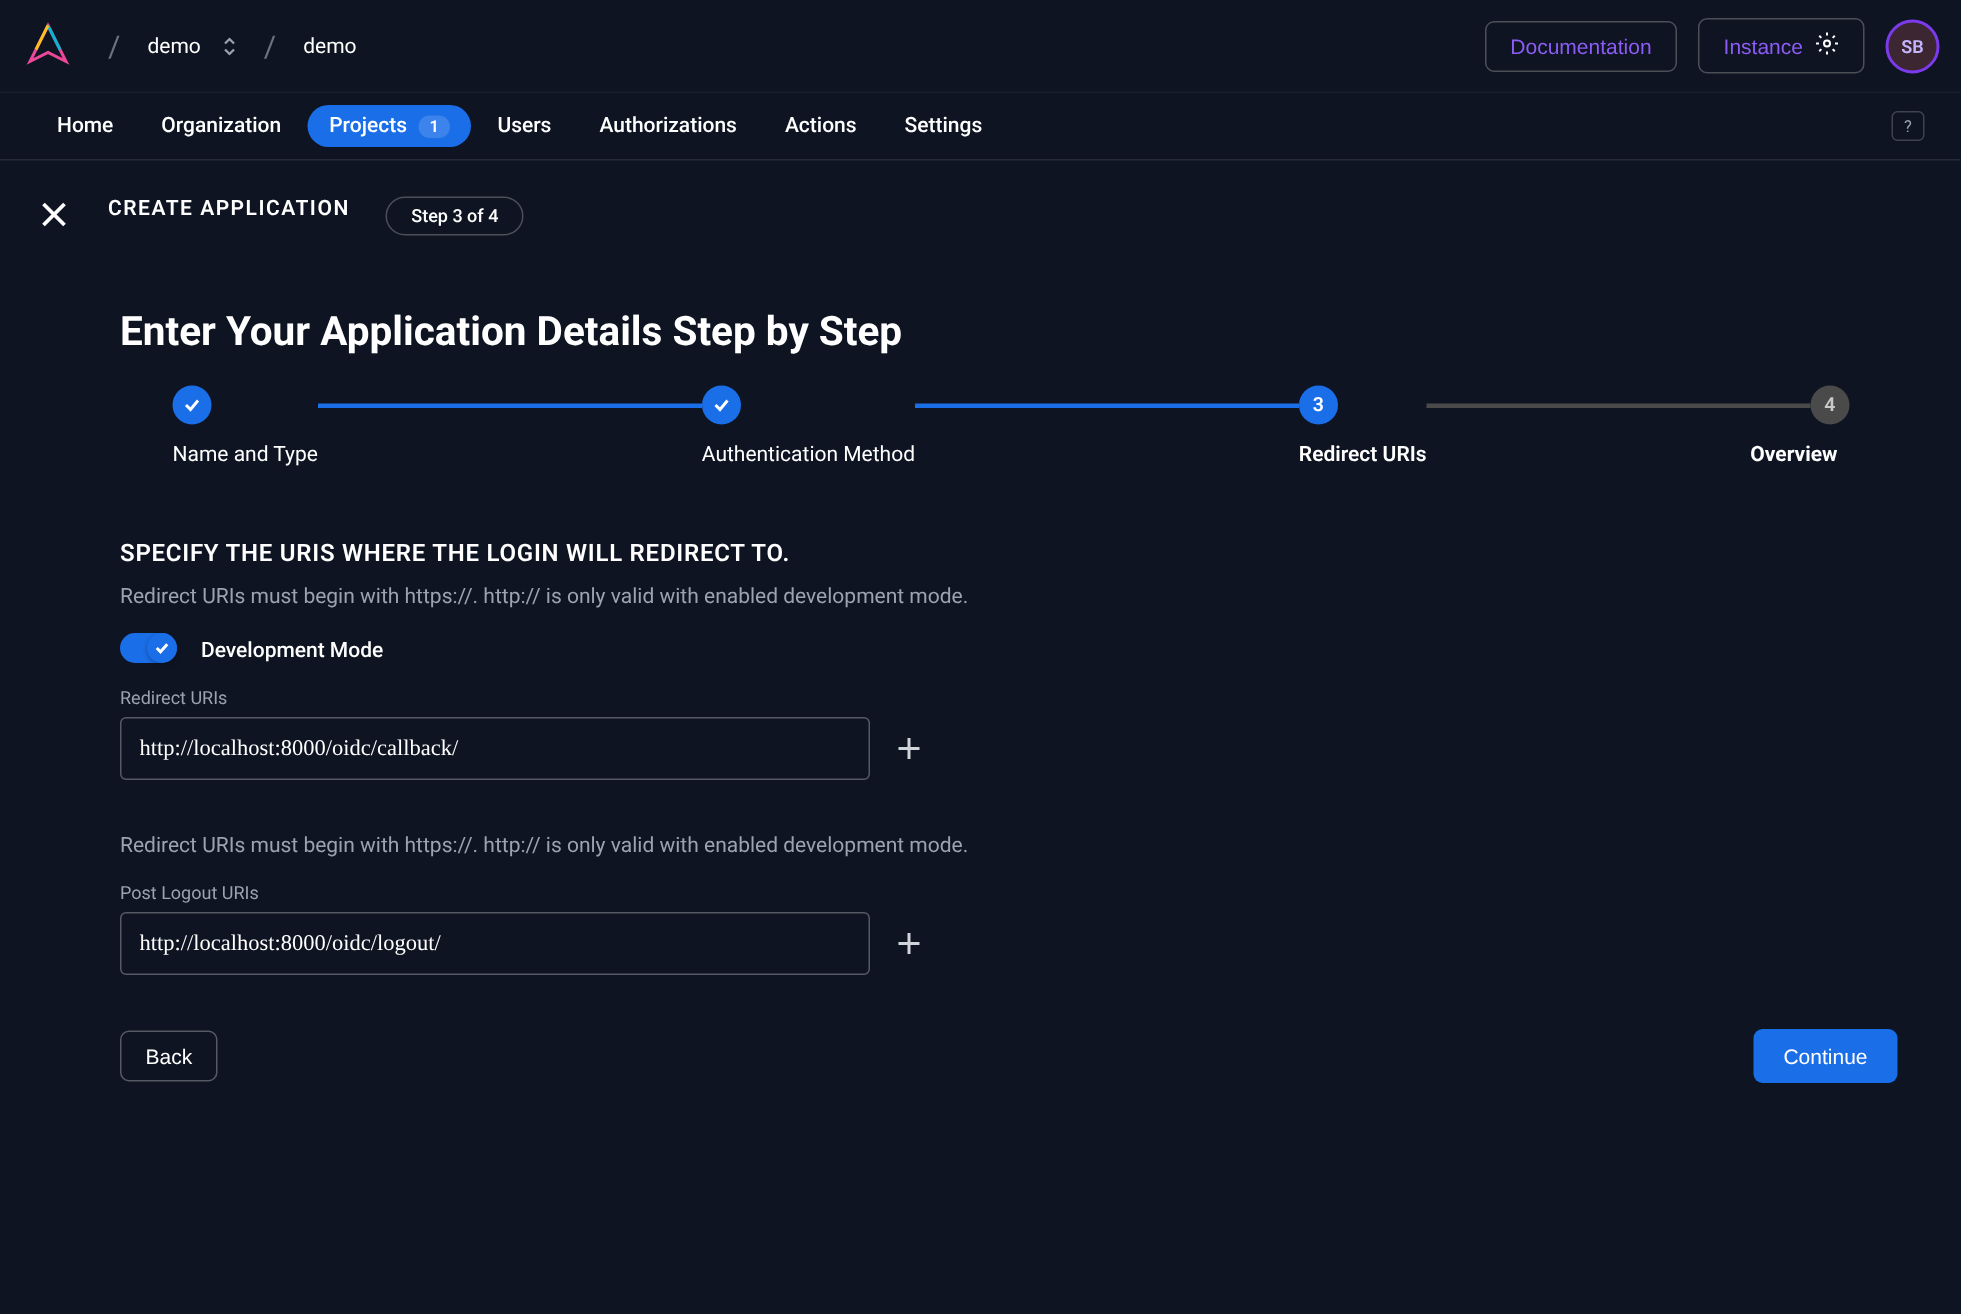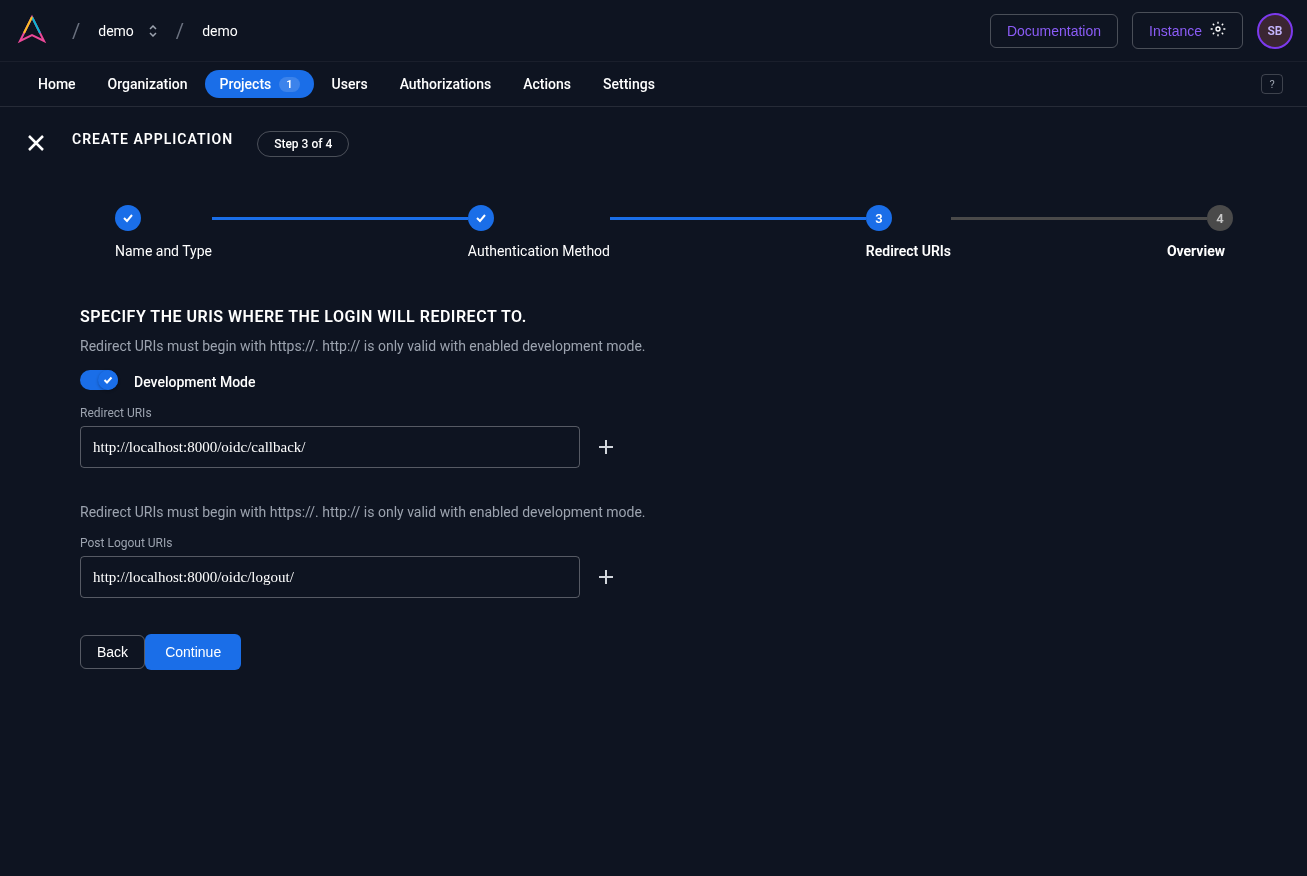--- a/index.html
+++ b/index.html
@@ -319,20 +319,21 @@
       cursor: pointer;
       font-size: 24px;
       color: #d1d5db;
     }
     .section2 {
       margin-top: 8px;
     }
     
     .footer-buttons {
       display: flex;
+      justify-content: space-between;
       align-items: center;
       margin-top: 36px;
     }
     .btn-back {
       border: 1px solid rgba(255,255,255,0.3);
       background: transparent;
       color: #fff;
       padding: 8px 16px;
       border-radius: 6px;
       font-size: 14px;
@@ -414,20 +415,21 @@
     <div class="close-btn">
       <svg width="18" height="18" viewBox="0 0 18 18">
         <path d="M2 2 L16 16 M16 2 L2 16" stroke="#fff" stroke-width="2.5"></path>
       </svg>
     </div>
     <div class="wizard-title">CREATE APPLICATION</div>
     <div class="step-badge">Step 3 of 4</div>
   </div>
 
   <div class="main">
+    <h1 class="page-title">Enter Your Application Details Step by Step</h1>
 
 
     <div class="stepper">
       <div class="step">
         <div class="step-circle done">
           <svg width="14" height="14" viewBox="0 0 14 14">
             <path d="M3 7 L6 10 L11 4" stroke="#fff" stroke-width="2" fill="none"></path>
           </svg>
         </div>
         <div class="step-label">Name and Type</div>

